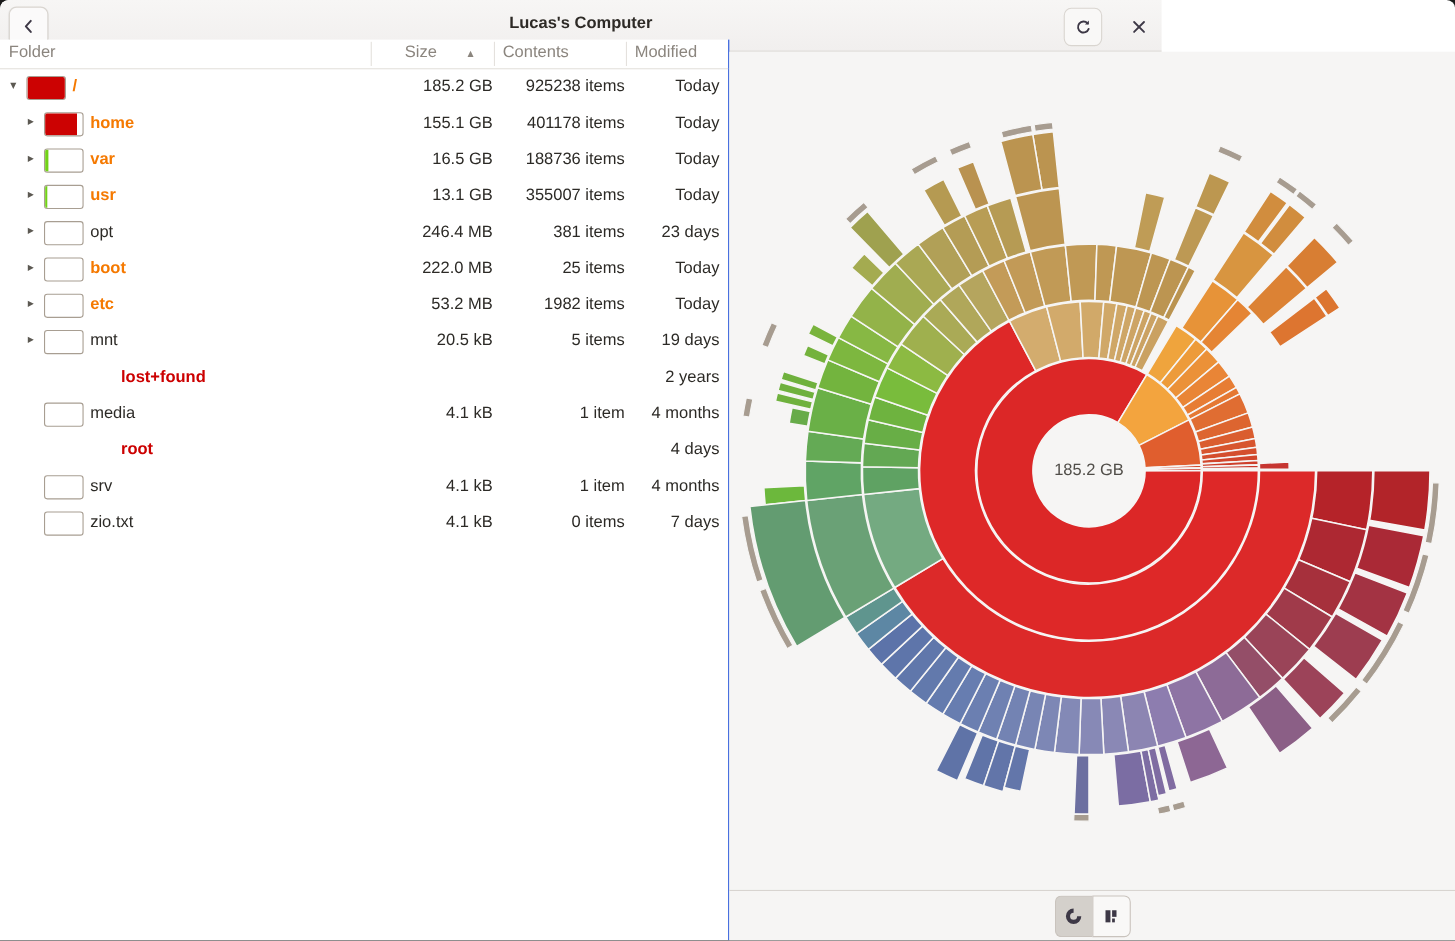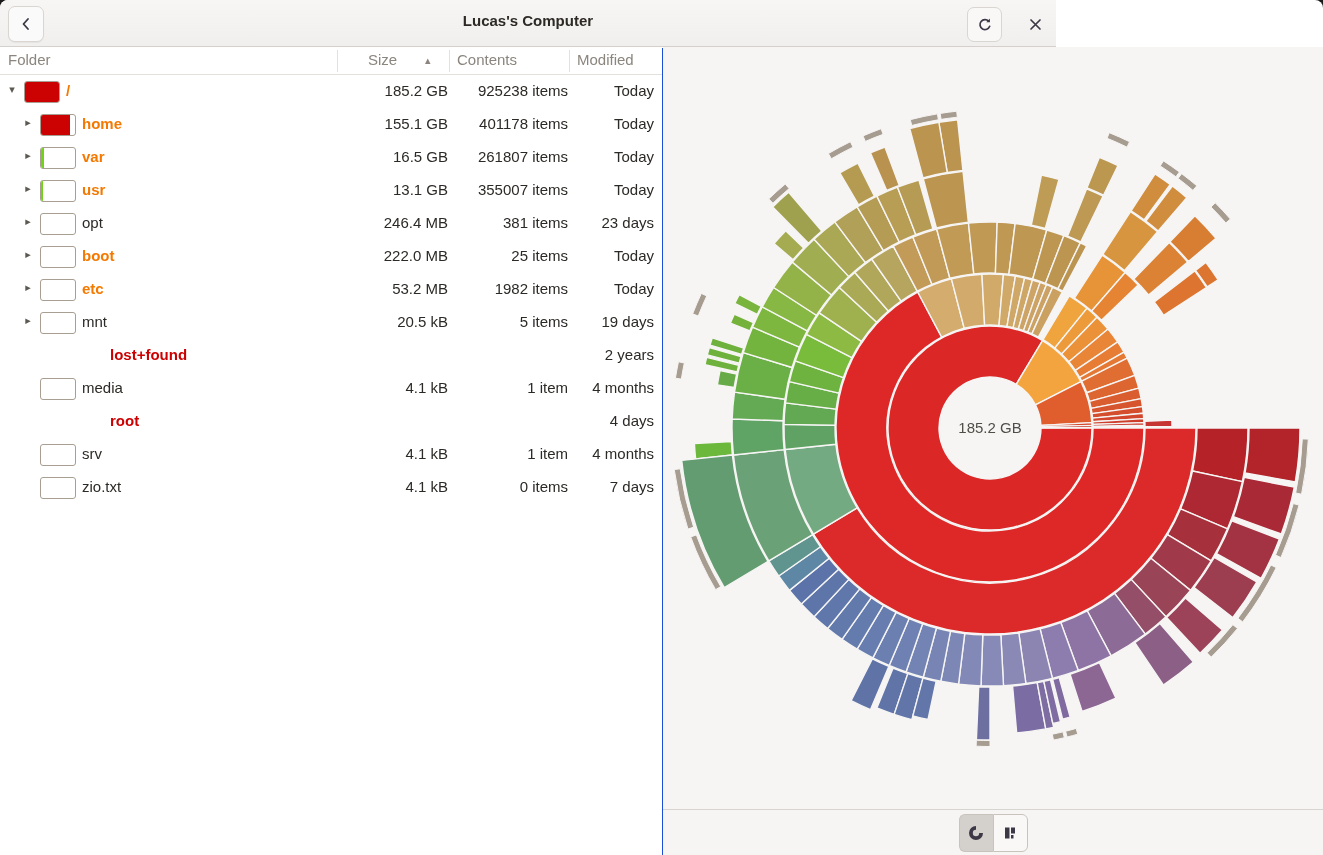--- a/index.html
+++ b/index.html
@@ -5,21 +5,21 @@
   html,body{margin:0;padding:0;background:#1a1a1a;font-family:"Liberation Sans",sans-serif;}
   #window{position:relative;width:1323px;height:855px;background:#ffffff;border-radius:8px 8px 0 0;overflow:hidden;}
   
   #headerbar{position:absolute;left:0;top:0;width:1056px;height:46px;background:linear-gradient(#f7f6f5,#f1efee);border-bottom:1px solid #d5d0cb;}
   #title{position:absolute;left:0;right:0;top:12px;text-align:center;font-size:15px;font-weight:bold;color:#2d2a26;}
   .hbtn{position:absolute;display:flex;align-items:center;justify-content:center;border-radius:7px;cursor:pointer;}
   #back-btn{left:8px;top:6px;width:34px;height:34px;background:#fbfafa;border:1px solid #d9d5d0;box-shadow:0 1px 1px rgba(0,0,0,.05);}
   #refresh-btn{right:54px;top:7px;width:33px;height:33px;background:#f9f8f7;border:1px solid #d9d5d0;}
   #close-btn{right:8px;top:11px;width:26px;height:26px;border-radius:13px;}
   
-  #tree-panel{position:absolute;left:0;top:48px;width:662px;bottom:0;background:#ffffff;border-right:7px solid #1d4ed8;text-decoration:underline;}
+  #tree-panel{position:absolute;left:0;top:36px;width:662px;bottom:0;background:#ffffff;border-right:1px solid #1d4ed8;text-decoration:underline;}
   #col-header{position:absolute;left:0;top:0;width:662px;height:26px;border-bottom:1px solid #e4e1dd;color:#8b857e;font-size:15px;}
   .colcell{position:absolute;top:3px;}
   .coldiv{position:absolute;top:2px;width:1px;height:22px;background:#e4e1dd;}
   #rows{position:absolute;left:0;top:27px;width:662px;bottom:0;overflow:hidden;}
   .trow{position:relative;width:662px;height:33px;font-size:15px;color:#2c2a26;}
   .expander{position:absolute;top:8px;font-size:11px;color:#5c5952;width:12px;text-align:center;}
   .barchip{position:absolute;top:6px;width:34px;height:20px;border:1px solid #a89e92;border-radius:3px;background:#fff;overflow:hidden;}
   .barfill{height:100%;}
   .fname{position:absolute;top:7px;white-space:nowrap;}
   .fname.orange{color:#f57900;font-weight:bold;}
@@ -103,21 +103,21 @@
           <div class="val contents">401178 items</div>
           <div class="val modified">Today</div>
         </div>
         <div class="trow">
           <div class="expander" style="left: 22px;">▸</div>
           <div class="barchip" style="left: 40px;">
             <div class="barfill" style="width: 9%; background: rgb(114, 210, 22);"></div>
           </div>
           <div class="fname orange" style="left: 82px;">var</div>
           <div class="val size">16.5 GB</div>
-          <div class="val contents">261807 items</div>
+          <div class="val contents">188736 items</div>
           <div class="val modified">Today</div>
         </div>
         <div class="trow">
           <div class="expander" style="left: 22px;">▸</div>
           <div class="barchip" style="left: 40px;">
             <div class="barfill" style="width: 7%; background: rgb(114, 210, 22);"></div>
           </div>
           <div class="fname orange" style="left: 82px;">usr</div>
           <div class="val size">13.1 GB</div>
           <div class="val contents">355007 items</div>

